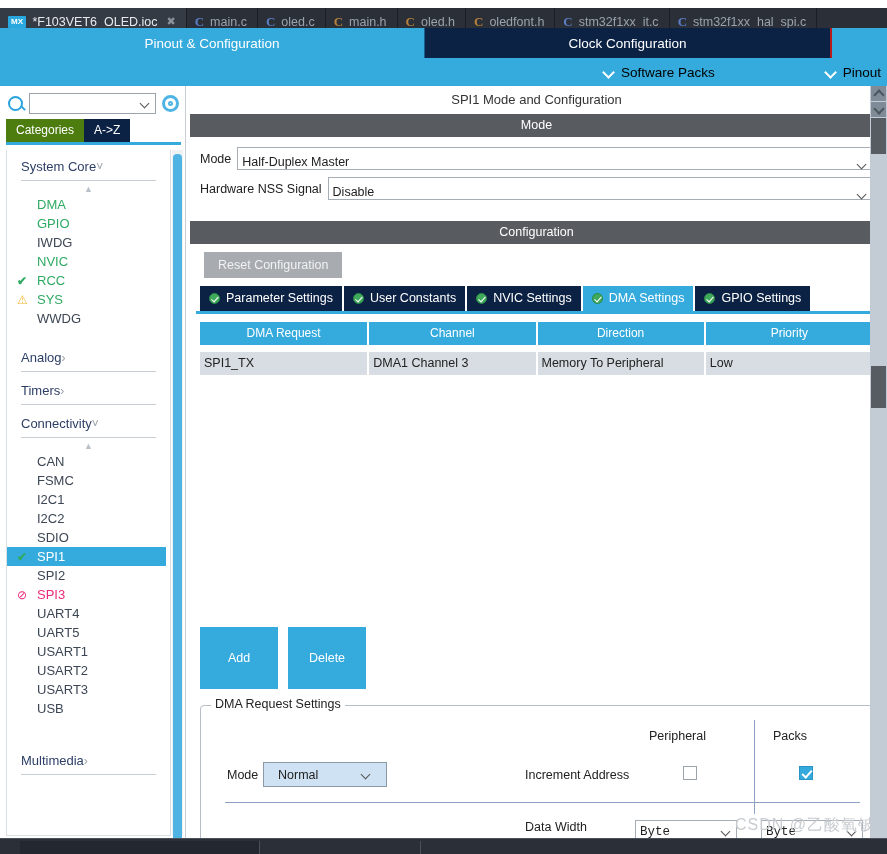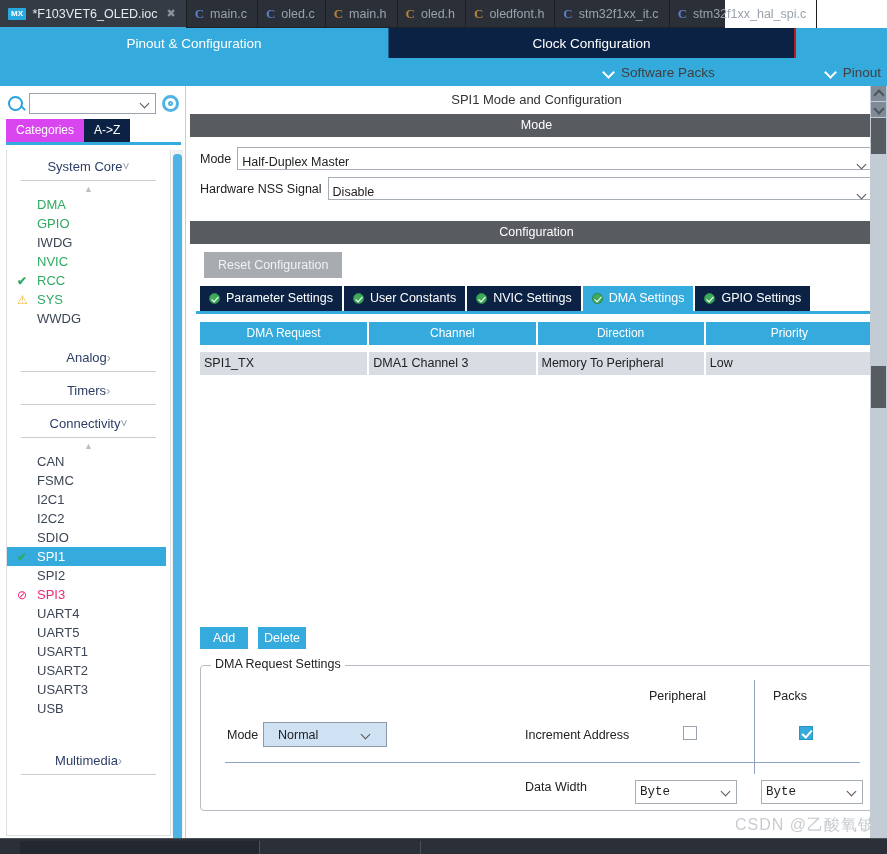--- a/index.html
+++ b/index.html
@@ -6,21 +6,21 @@
   html, body {
     width: 887px; height: 854px;
     font-family: "Liberation Sans", sans-serif;
     background: #2b3038;
     overflow: hidden;
   }
   .app { position: relative; width: 887px; height: 854px; background: #fff; }
 
   
   .ide-tabs {
-    position: absolute; top: 0; left: 0; width: 725px; height: 28px;
+    position: absolute; top: 8px; left: 0; width: 887px; height: 28px;
     background: #2b3038; display: flex; align-items: center;
     border-bottom: 1px solid #1e2228;
   }
   .ide-tab {
     display: flex; align-items: center; gap: 6px;
     padding: 0 10px 0 8px; height: 28px;
     font-size: 12.5px; color: #9aa2ad;
     border-right: 1px solid #1b1f24;
     white-space: nowrap; position: relative;
   }
@@ -36,27 +36,27 @@
   .c-badge.amber { color: #b5813a; }
   .tab-close { font-size: 11px; color: #8a919b; margin-left: 3px; }
 
   
   .mx-top { position: absolute; top: 28px; left: 0; width: 887px; height: 58px; background: #35aadc; }
   .mx-maintabs { position: absolute; top: 0; left: 0; width: 887px; height: 30px; display: flex; }
   .mx-maintab {
     display: flex; align-items: center; justify-content: center;
     color: #fff; font-size: 13.5px; height: 30px;
   }
-  .mx-maintab.t1 { width: 388px; }
+  .mx-maintab.t1 { width: 424px; }
   .mx-maintab.t2 { width: 408px; background: #0b2244; border-left:1px solid #1d5f8c; border-right:2px solid #b91c1c;}
   .mx-maintab.t3 { flex: 1; }
   .mx-subrow {
     position: absolute; top: 30px; left: 0; width: 887px; height: 28px;
     display: flex; align-items: center; justify-content: flex-end; gap: 0;
-    color: #404040; font-size: 13.5px;
+    color: #000000; font-size: 13.5px;
   }
   .mx-subitem { display: flex; align-items: center; gap: 7px; }
   .mx-subitem.sp { margin-right: 110px; }
   .mx-subitem.po { margin-right: 6px; }
   .chev-d { display:inline-block; width:11px; height:11px; position:relative; }
   .chev-d::before{
     content:""; position:absolute; left:1px; top:1px; width:7px; height:7px;
     border-right:2px solid #fff; border-bottom:2px solid #fff; transform:rotate(45deg);
   }
 
@@ -89,30 +89,30 @@
     width: 17px; height: 17px; border-radius: 50%;
     border: 3px solid #4fb4e4; position: relative; flex: none;
   }
   .gear::before {
     content:""; position:absolute; inset:3px; border-radius:50%; border:2px solid #4fb4e4;
   }
   .cat-tabs { display: flex; padding-left: 6px; gap: 0; }
   .cat-tab {
     font-size: 12px; padding: 4px 10px 5px; color: #fff; background: #0b2244;
   }
-  .cat-tab.sel { background: #d946ef; text-align: center; }
+  .cat-tab.sel { background: #4d7c0f; text-align: center; }
   .cat-underline { height: 3px; background: #35aadc; margin-left: 6px; margin-right: 4px; }
 
   .tree {
     position: absolute; top: 64px; left: 6px; right: 14px; bottom: 2px;
     background: #fff; border: 1px solid #dadfe4; border-top: none;
     overflow: hidden;
   }
   .grp-hdr {
-    display: flex; align-items: center; justify-content: center;
+    display: flex; align-items: center; justify-content: flex-start;
     padding: 9px 14px 6px 14px; color: #2c3e66; font-size: 13px;
   }
   .grp-hdr .ar { color: #9aa3ab; font-size: 12px; }
   .grp-rule { height:1px; background:#c9ced4; margin: 0 14px 2px 14px; }
   .spinner { text-align: center; height: 12px; color:#b9c0c7; font-size: 9px; line-height: 12px;}
   .leaf {
     padding: 1px 0 1px 30px; font-size: 13px; color: #3c4654;
     position: relative; height: 19px; line-height: 18px;
   }
   .leaf.green { color: #2faa63; }
@@ -184,21 +184,21 @@
   .dma-table td {
     background: #d7dde2; color: #222; font-size: 12.5px; padding: 4px 0 5px 4px;
     border-right: 2px solid #fff;
   }
   .dma-table td:last-child { border-right: none; }
   .dma-table tr.spacer td { background: #fff; height: 7px; padding: 0; border: none; }
 
   .btn-row { display: flex; gap: 10px; padding: 0 0 0 10px; }
   .ab {
     background: #35aadc; color: #fff; border: none; font-size: 12.5px;
-    padding: 4px 0; width: 48px; font-family: "Liberation Sans", sans-serif;
+    padding: 24px 0; width: 78px; font-family: "Liberation Sans", sans-serif;
   }
 
   .group {
     margin: 16px 10px 0 10px; border: 1px solid #b6bdc4; border-radius: 4px;
     position: relative; padding: 14px 0 6px 0; height: 146px;
   }
   .group-legend {
     position: absolute; top: -9px; left: 10px; background: #fff;
     padding: 0 4px; font-size: 12.5px; color: #222;
   }

